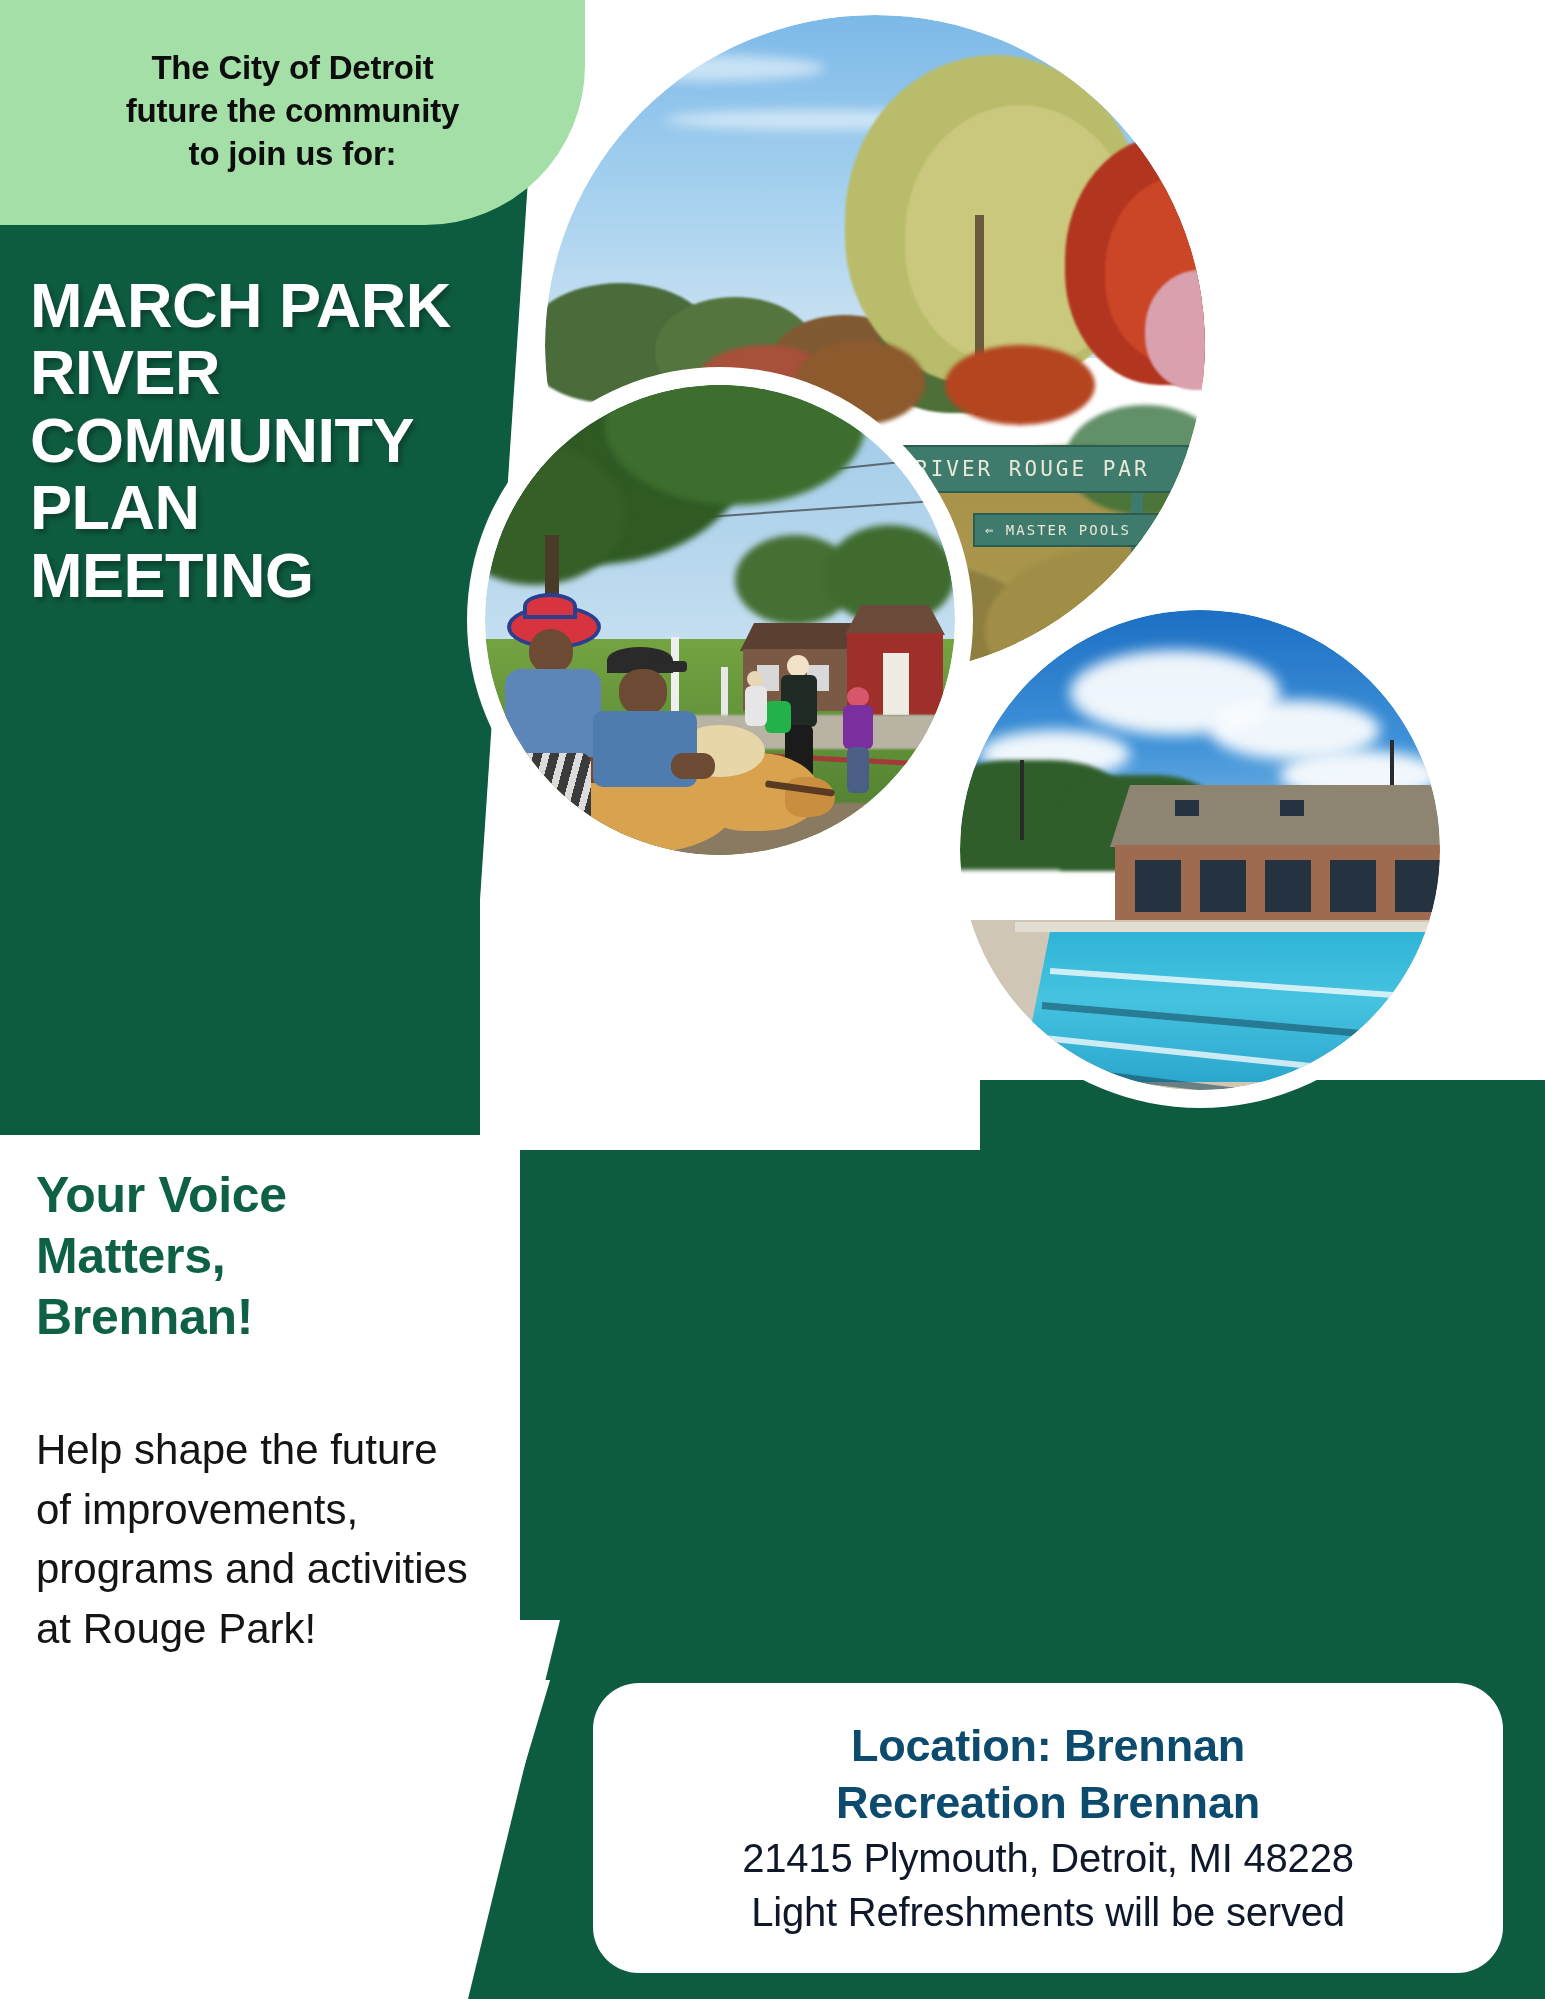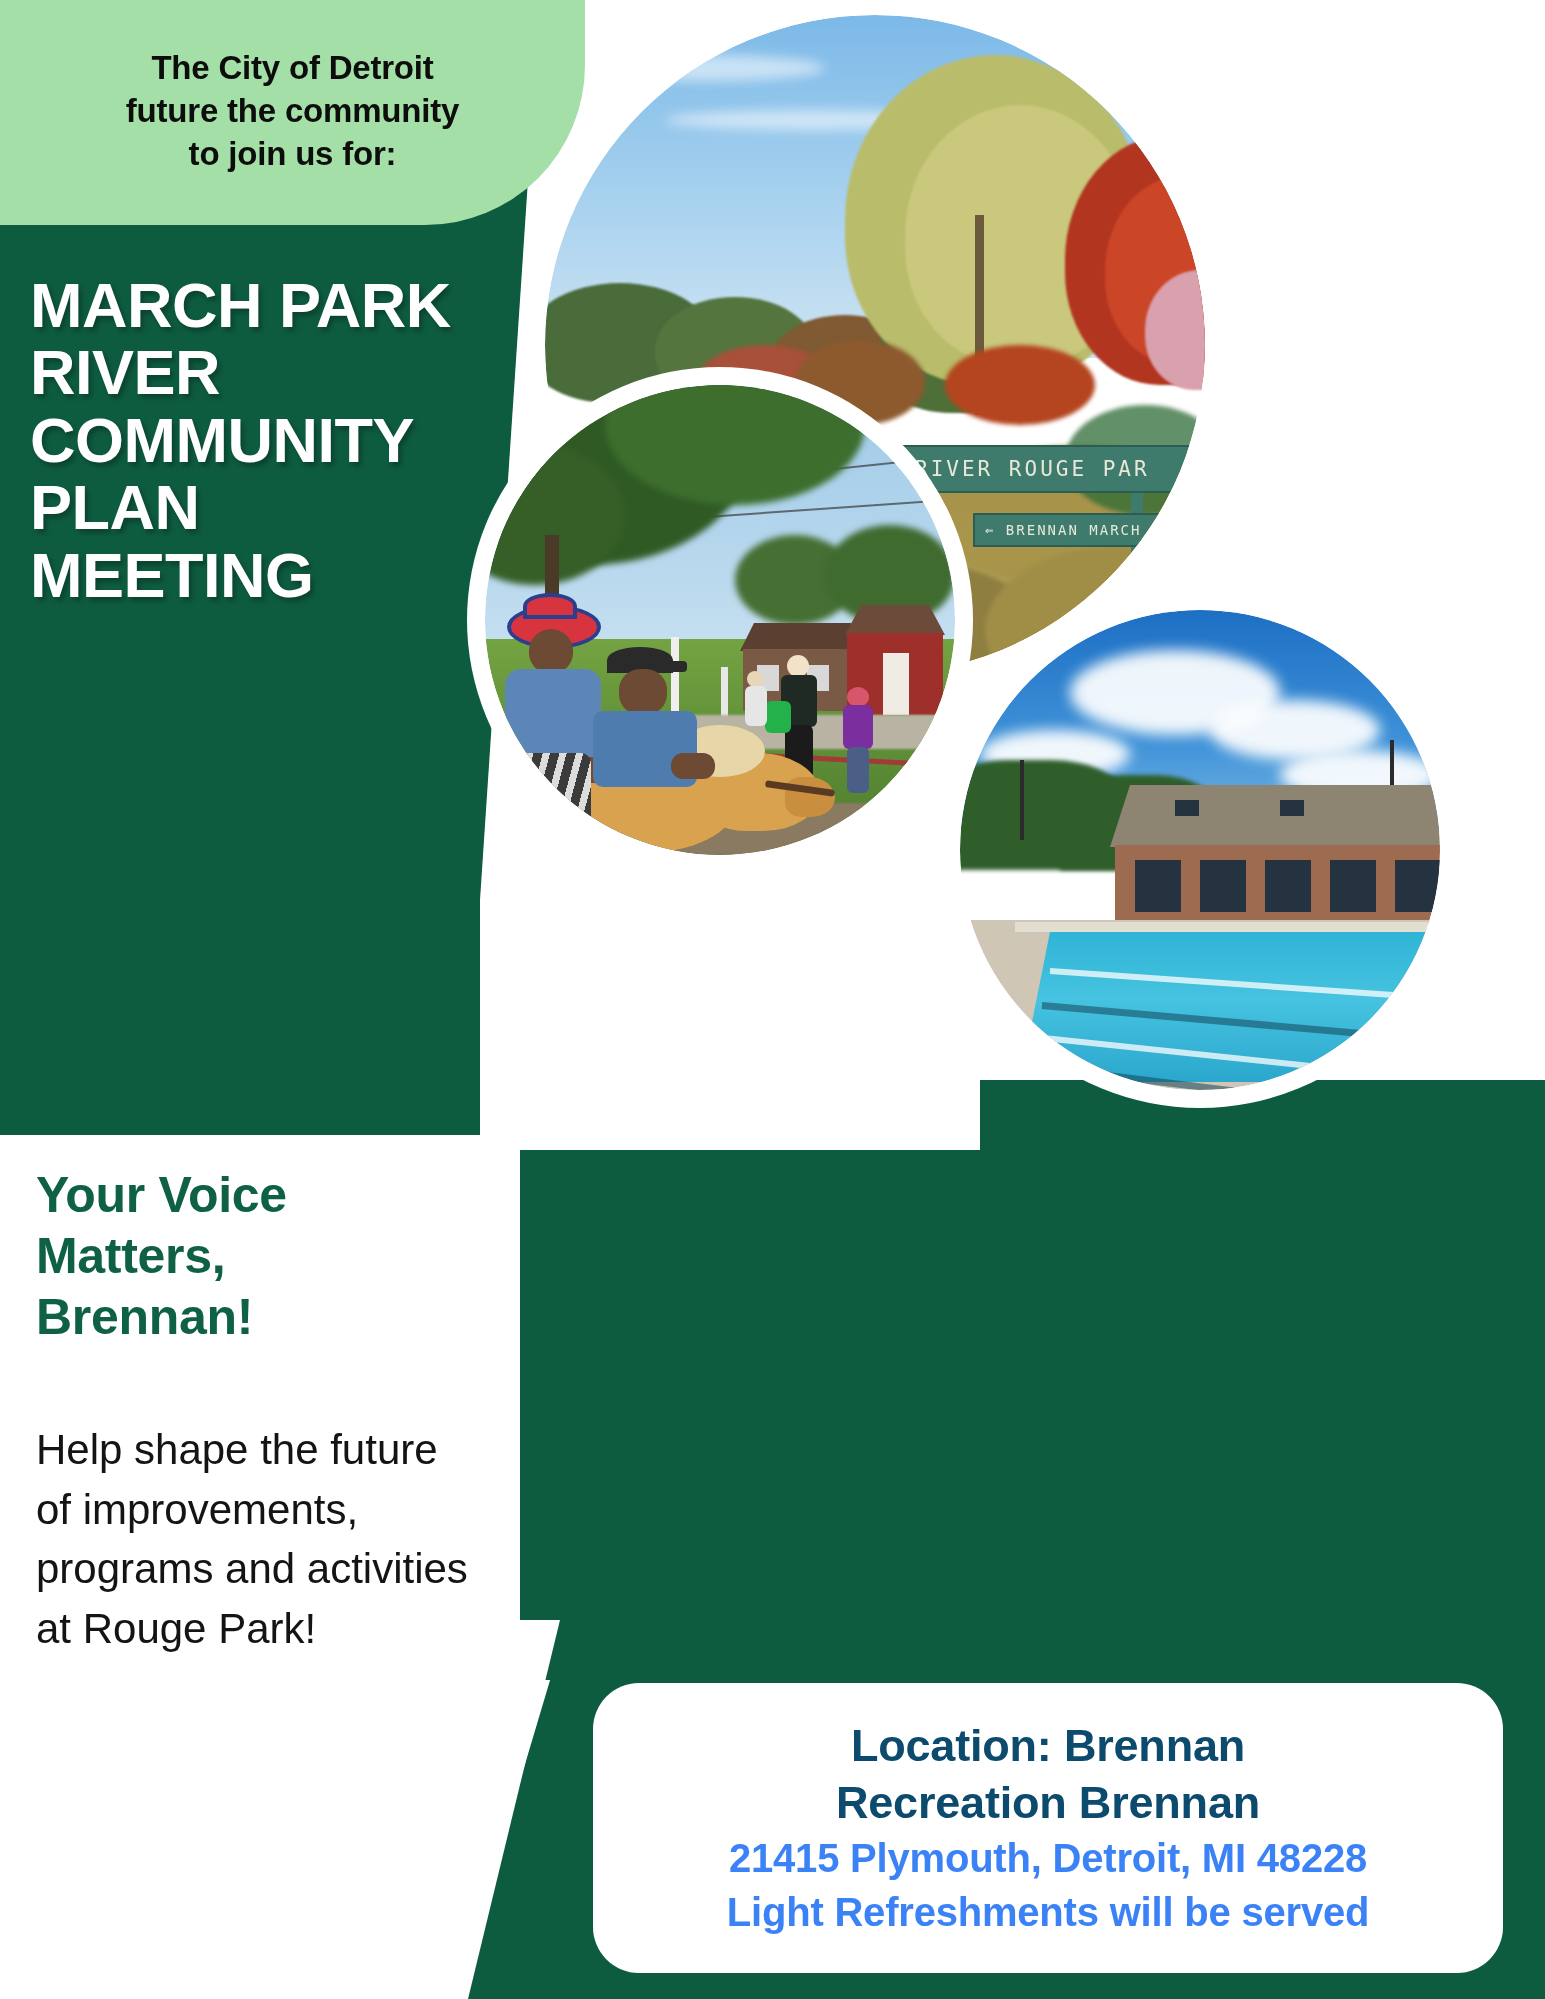--- a/index.html
+++ b/index.html
@@ -225,21 +225,21 @@
     display:flex; flex-direction:column;
     align-items:center; justify-content:center;
     box-sizing:border-box;
     padding:14px 24px;
   }
   .loc-box .l1{
     color:#0c4a6e;font-weight:bold;font-size:45px;line-height:1.28;
     text-align:center;letter-spacing:-0.2px;
   }
   .loc-box .l2{
-    color:#3b82f6;font-weight:bold;font-size:40px;line-height:1.34;
+    color:#0f172a;font-weight:normal;font-size:40px;line-height:1.34;
     text-align:left;letter-spacing:-0.2px;white-space:nowrap;
   }
 </style>
 </head>
 <body>
 
 <div class="poster">
 
   <div class="bg-dark"></div>
 
@@ -294,21 +294,21 @@
 
       <div class="grass-a"></div>
       <div class="bush" style="left:-10px;top:420px;width:260px;height:120px;background:#b6a256;opacity:.8;"></div>
       <div class="bush" style="left:380px;top:430px;width:300px;height:140px;background:#a79349;opacity:.8;"></div>
       <div class="bush" style="left:520px;top:390px;width:160px;height:110px;background:#2e6b36;opacity:.75;"></div>
 
       <div class="signpost" style="left:350px;top:430px;width:330px;height:180px;">
         <div class="sign-leg" style="left:26px;top:26px;height:150px;"></div>
         <div class="sign-leg" style="left:236px;top:26px;height:150px;"></div>
         <div class="sign-main" style="left:4px;top:0px;width:326px;height:48px;">RIVER ROUGE PAR</div>
-        <div class="sign-sub" style="left:78px;top:68px;width:252px;height:34px;">⇐ BRENNAN MARCH</div>
+        <div class="sign-sub" style="left:78px;top:68px;width:252px;height:34px;">⇐ MASTER POOLS</div>
       </div>
 
       <div class="bush" style="left:-30px;top:520px;width:300px;height:170px;background:#9e8d4a;"></div>
       <div class="bush" style="left:220px;top:545px;width:280px;height:160px;background:#8e7f41;"></div>
       <div class="bush" style="left:440px;top:530px;width:280px;height:170px;background:#a08e47;"></div>
     </div>
   </div>
 
   <div class="circle c-pool">
     <div class="inner">

